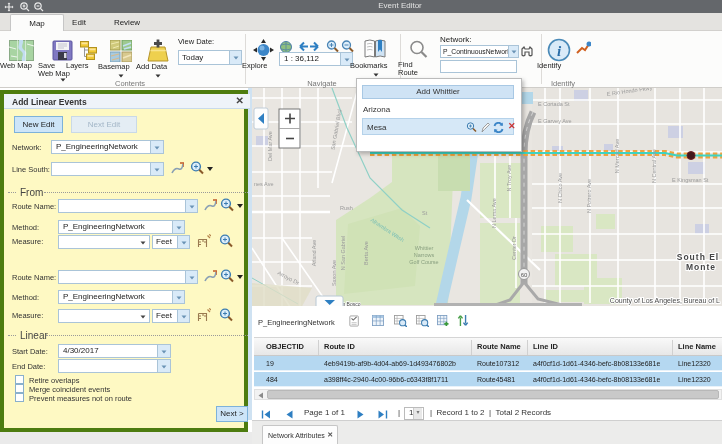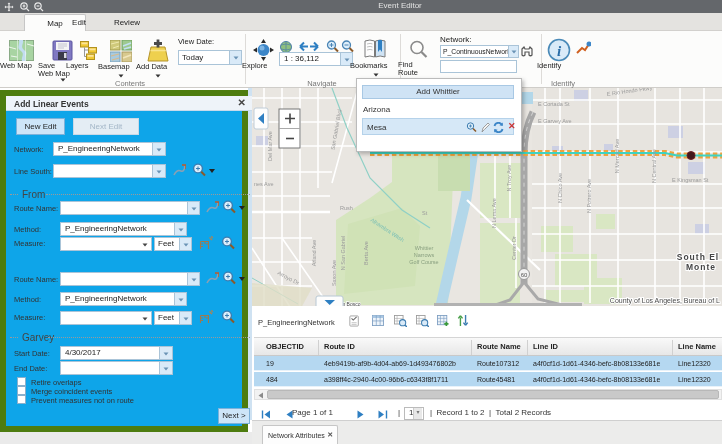--- a/index.html
+++ b/index.html
@@ -10,21 +10,21 @@
 .tab{position:absolute;top:1px;height:17px;line-height:17px;text-align:center;font-size:8px;color:#222}
 .tab.active{background:#fcfcfb;border:1px solid #c6c6c6;border-bottom:none;border-radius:2px 2px 0 0}
 .ribbon{left:0;top:31px;width:722px;height:57px;background:#fcfcfb;border-bottom:1px solid #cfcdc9}
 .rlabel{position:absolute;font-size:7.5px;color:#222;line-height:8px;white-space:nowrap}
 .glabel{position:absolute;font-size:7.5px;color:#777;text-align:center}
 .sep{position:absolute;top:3px;width:1px;height:50px;background:#dddbd8}
 .caretd{display:inline-block;width:0;height:0;border-left:3px solid transparent;border-right:3px solid transparent;border-top:4px solid #555}
 .combo{position:absolute;background:#fff;border:1px solid #aac4d8;font-size:8px;color:#222;white-space:nowrap;overflow:hidden}
 .combo .cbtn{position:absolute;right:0;top:0;bottom:0;background:#d9eaf8;border-left:1px solid #aac4d8;text-align:center}
 .cbtn svg{display:block;margin:auto}
-.panel{left:0;top:90px;width:248px;height:342px;background:#0ea5e9;border:6px solid #4d7c0f}
+.panel{left:0;top:90px;width:248px;height:342px;background:#fef9c3;border:4px solid #4d7c0f}
 .phead{position:absolute;left:0;top:0;width:246px;height:15px;background:#eef3f9;border-bottom:1px solid #c8daeb}
 .plabel{position:absolute;font-size:7.5px;color:#333;white-space:nowrap}
 .sect{position:absolute;left:4px;width:240px;height:10px;font-size:10px;color:#444}
 .sect i{position:absolute;top:5px;border-top:1px dotted #9a9a9a;height:0}
 .chk{position:absolute;width:9px;height:9px;background:#fff;border:1px solid #8ab0cc}
 .btn{position:absolute;font-size:8px;text-align:center;color:#1e1e1e}
 .bluebtn{background:#cde5f8;border:1px solid #7db2da}
 .graybtn{background:#e4edf4;border:1px solid #c9d9e7;color:#a3b6c7}
 .icon{position:absolute}
 </style></head>
@@ -37,21 +37,21 @@
       <path d="M5 0.5 L3.6 2 L6.4 2 Z M5 9.5 L3.6 8 L6.4 8 Z M0.5 5 L2 3.6 L2 6.4 Z M9.5 5 L8 3.6 L8 6.4 Z" fill="#e8e8e8" stroke="none"></path>
 <circle cx="20" cy="4" r="3.2"></circle>
       <path d="M22.4 6.4 L25 9"></path>
       <path d="M18.6 4 L21.4 4 M20 2.6 L20 5.4"></path>
 <circle cx="34" cy="4" r="3.2"></circle>
       <path d="M36.4 6.4 L39 9"></path>
       <path d="M32.6 4 L35.4 4"></path>
 </g>
   </svg>
 <div class="abs tabrow">
-<div class="tab active" style="left:24px;width:62px">Map</div>
+<div class="tab active" style="left:10px;width:54px">Map</div>
 <div class="tab" style="left:62px;width:34px">Edit</div>
 <div class="tab" style="left:106px;width:42px">Review</div>
 </div>
 <div class="abs ribbon" id="ribbon">
 <svg class="icon" style="left:9px;top:9px" width="25" height="21" viewBox="0 0 25 21">
 <rect x="0.5" y="0.5" width="24" height="20" fill="#a8d4a2" stroke="#8aab86"></rect>
 <path d="M10 0 C11 5 7 8 12 11 C16 14 12 17 13 21 L17 21 C15 16 20 13 15 10 C11 7 15 3 14 0 Z" fill="#c2ddf0"></path>
 <path d="M8.5 0 V21 M16.5 0 V21" stroke="#ffffff" stroke-width="0.7" opacity="0.7"></path>
 <path d="M0 7 L7 9 M18 4 L25 6 M2 16 L8 17" stroke="#ffffff" stroke-width="0.8"></path>
 </svg>
@@ -356,21 +356,21 @@
 <div style="position:absolute;left:12px;top:0px;width:452px;height:9px;background:#c9c9c9;border:1px solid #b8b8b8;border-radius:2px"></div>
 </div>
 <div style="position:absolute;left:0;top:100px;width:470px;height:18px;font-size:8px;color:#333">
 <svg style="position:absolute;left:9px;top:4px" width="10" height="9">
         <path d="M1.5 0.5 V8.5" stroke="#2e7fc2" stroke-width="1.4"></path>
         <path d="M9 0.5 L3.5 4.5 L9 8.5 Z" fill="#2e7fc2"></path>
       </svg>
 <svg style="position:absolute;left:33px;top:4px" width="8" height="9">
         <path d="M7.5 0.5 L1.5 4.5 L7.5 8.5 Z" fill="#2e7fc2"></path>
       </svg>
-<span style="position:absolute;left:40px;top:2px">Page 1 of 1</span>
+<span style="position:absolute;left:52px;top:2px">Page 1 of 1</span>
 <svg style="position:absolute;left:105px;top:4px" width="8" height="9">
         <path d="M0.5 0.5 L6.5 4.5 L0.5 8.5 Z" fill="#2e7fc2"></path>
       </svg>
 <svg style="position:absolute;left:126px;top:4px" width="10" height="9">
         <path d="M0.5 0.5 L6 4.5 L0.5 8.5 Z" fill="#2e7fc2"></path>
         <path d="M8.5 0.5 V8.5" stroke="#2e7fc2" stroke-width="1.4"></path>
       </svg>
 <span style="position:absolute;left:146px;top:2px">|</span>
 <span style="position:absolute;left:152px;top:1px;width:20px;height:13px;border:1px solid #bbb;background:#fff;font-size:8px"><i style="font-style:normal;padding-left:4px">1</i><i style="font-style:normal;position:absolute;right:1px;top:0px;width:9px;height:11px;background:#e8e8e8;border-left:1px solid #ccc;font-size:6px;text-align:center;color:#777">▾</i></span>
 <span style="position:absolute;left:178px;top:2px">|&nbsp;&nbsp;Record 1 to 2&nbsp;&nbsp;|&nbsp;&nbsp;Total 2 Records</span>
@@ -514,21 +514,21 @@
       <path d="M10.5 1.5 L13 4 M12.3 0.3 L14 2" stroke="#b5824a" stroke-width="1.2"></path>
     </svg>
 <svg class="icon" style="left:215px;top:214px" width="14" height="14" viewBox="0 0 14 14">
       <circle cx="6" cy="5.5" r="4.4" fill="#ddeefa" stroke="#3c7cb0" stroke-width="1.4"></circle>
       <path d="M4 5.5 L8 5.5 M6 3.5 L6 7.5" stroke="#3c7cb0"></path>
       <path d="M9.3 8.8 L13 12.5" stroke="#8a5a2a" stroke-width="2"></path>
     </svg>
 
 <div class="sect" style="top:236px">
       <i style="left:0;width:8px"></i>
-      <span style="position:absolute;left:12px;top:0">Garvey</span>
+      <span style="position:absolute;left:12px;top:0">Linear</span>
       <i style="left:38px;width:202px"></i>
     </div>
 
 <div class="plabel" style="left:8px;top:253px">Start Date:</div>
 <div class="combo" style="left:54px;top:250px;width:113px;height:14px;line-height:12px"><span style="padding-left:4px">4/30/2017</span><span class="cbtn" style="width:13px">
         <svg width="6" height="4" style="margin-top:5px">
           <path d="M0.5 0.5 L5.5 0.5 L3 3.5 Z" fill="#6a93b5"></path>
         </svg>
       </span></div>
 <div class="plabel" style="left:8px;top:268px">End Date:</div>

